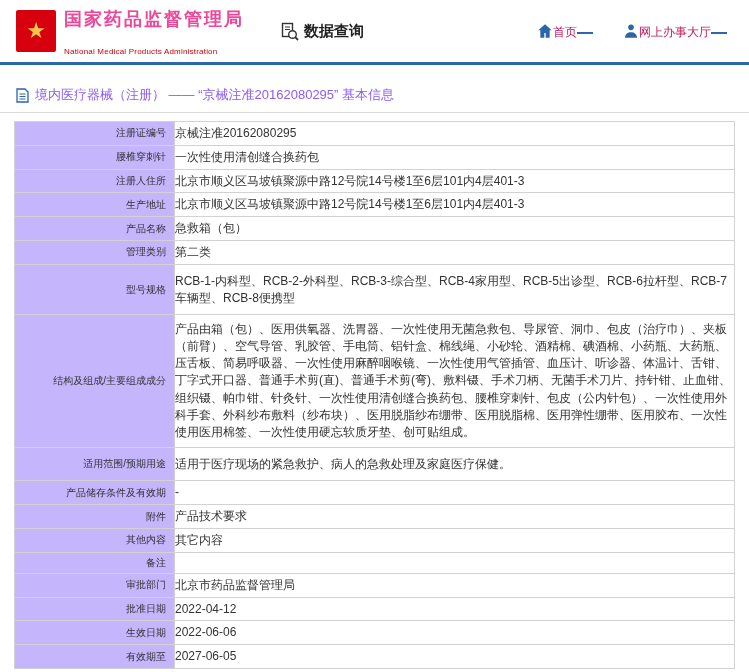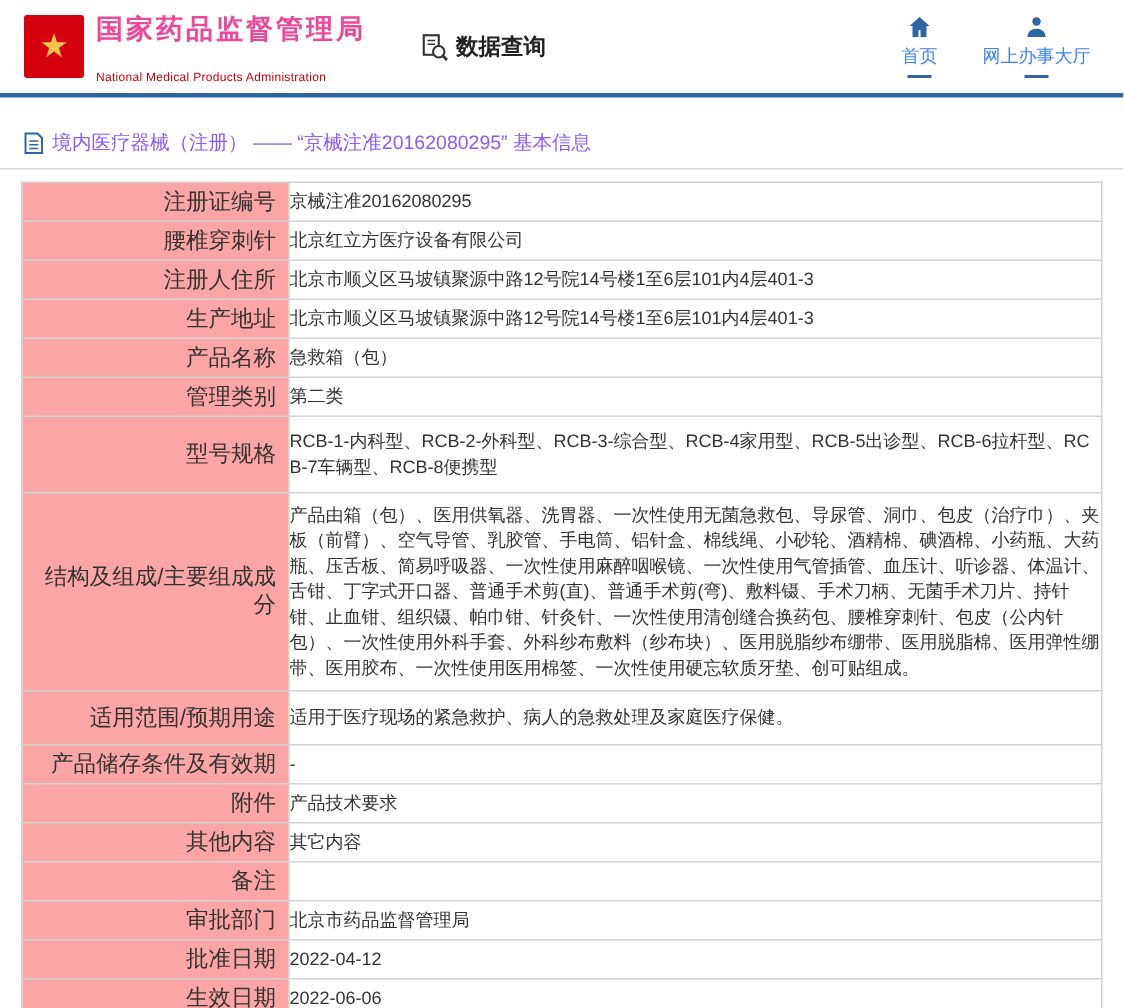--- a/index.html
+++ b/index.html
@@ -34,22 +34,22 @@
     color:#c7000b; font-size:8px; margin-top:16px; letter-spacing:.2px;
   }
   .data-query{
     margin-left:36px;
     display:flex; align-items:center; gap:5px;
     font-size:15px; font-weight:bold; color:#222;
     cursor:pointer;
   }
   .top-nav{ margin-left:auto; display:flex; gap:30px; padding-right:6px; }
   .nav-item{
-    display:flex; flex-direction:column; align-items:center;
-    font-size:12px; color:#3b82f6; cursor:pointer;
+    display:flex; flex-direction:row; align-items:center;
+    font-size:12px; color:#be185d; cursor:pointer;
   }
   .nav-item .nav-label{ margin-top:3px; }
   .nav-dash{ width:16px; height:2px; background:#2d66a5; margin-top:4px; }
   .blue-line{ height:3px; background:#2d66a5; }
 
   
   .title-bar{
     margin-top:16px;
     padding:5px 16px 8px;
     border-bottom:1px solid #d9d9d9;
@@ -58,28 +58,28 @@
   }
 
   
   main{ padding:8px 14px 0; }
   table.info{
     width:721px;
     border-collapse:collapse;
     table-layout:fixed;
   }
   table.info th{
-    width:178px;
-    background:#fca5a5;
+    width:160px;
+    background:#c4b5fd;
     border:1px solid #d2d2d2;
     font-weight:normal;
     text-align:right;
     vertical-align:middle;
     padding:3px 8px;
-    font-size:15px;
+    font-size:10px;
     color:#333;
   }
   table.info td{
     border:1px solid #d2d2d2;
     background:#fff;
     padding:3px 0;
     font-size:12px;
     line-height:1.4;
     color:#333;
     vertical-align:middle;
@@ -153,21 +153,21 @@
 
 <main>
   <table class="info">
     <tbody>
       <tr>
         <th>注册证编号</th>
         <td>京械注准20162080295</td>
       </tr>
       <tr>
         <th>腰椎穿刺针</th>
-        <td>北京红立方医疗设备有限公司</td>
+        <td>一次性使用清创缝合换药包</td>
       </tr>
       <tr>
         <th>注册人住所</th>
         <td>北京市顺义区马坡镇聚源中路12号院14号楼1至6层101内4层401-3</td>
       </tr>
       <tr>
         <th>生产地址</th>
         <td>北京市顺义区马坡镇聚源中路12号院14号楼1至6层101内4层401-3</td>
       </tr>
       <tr>

